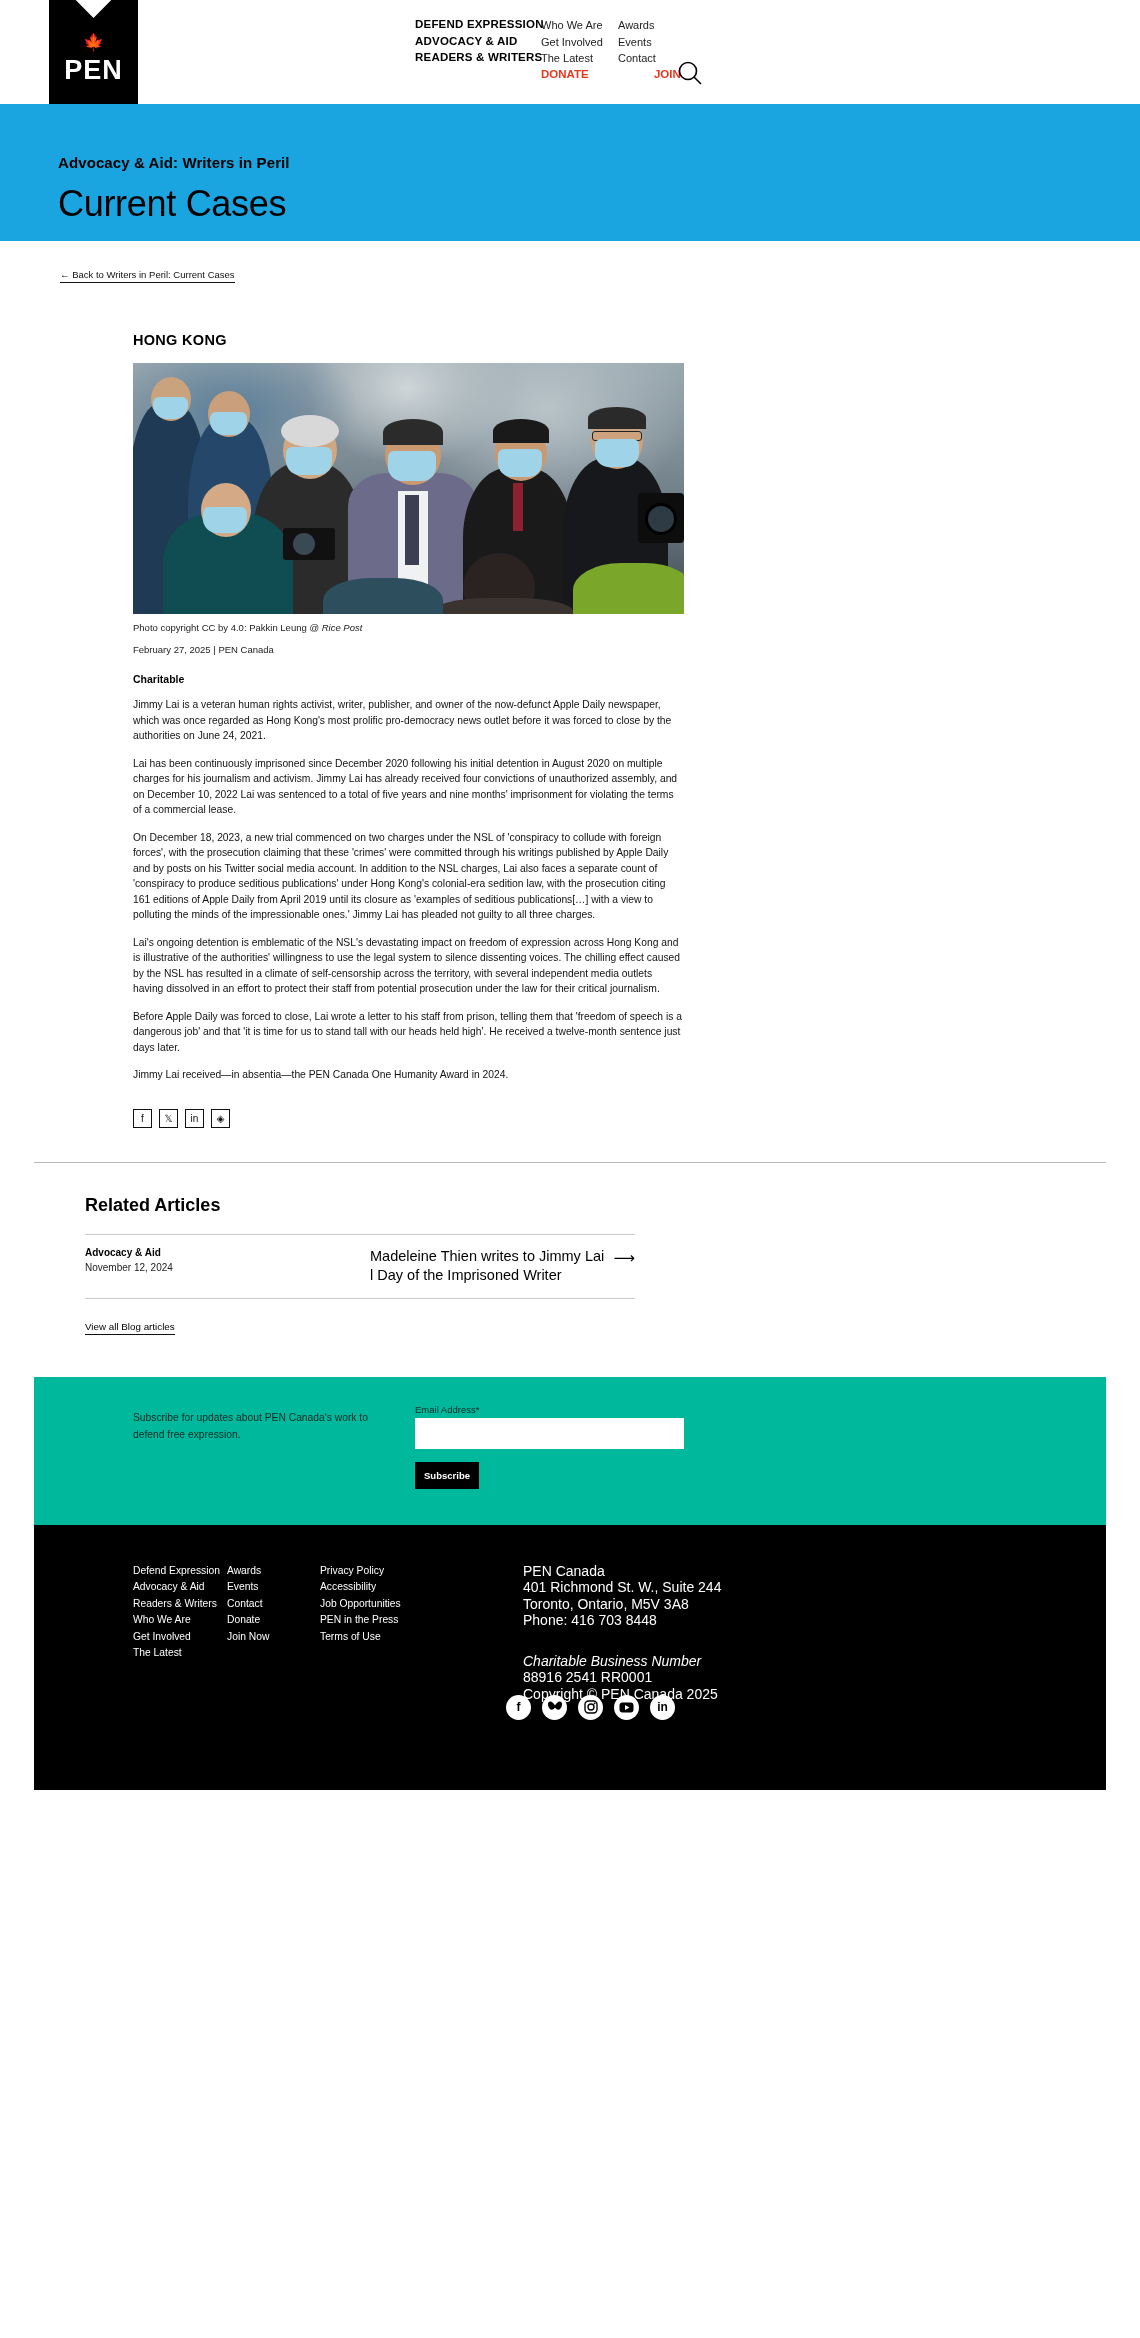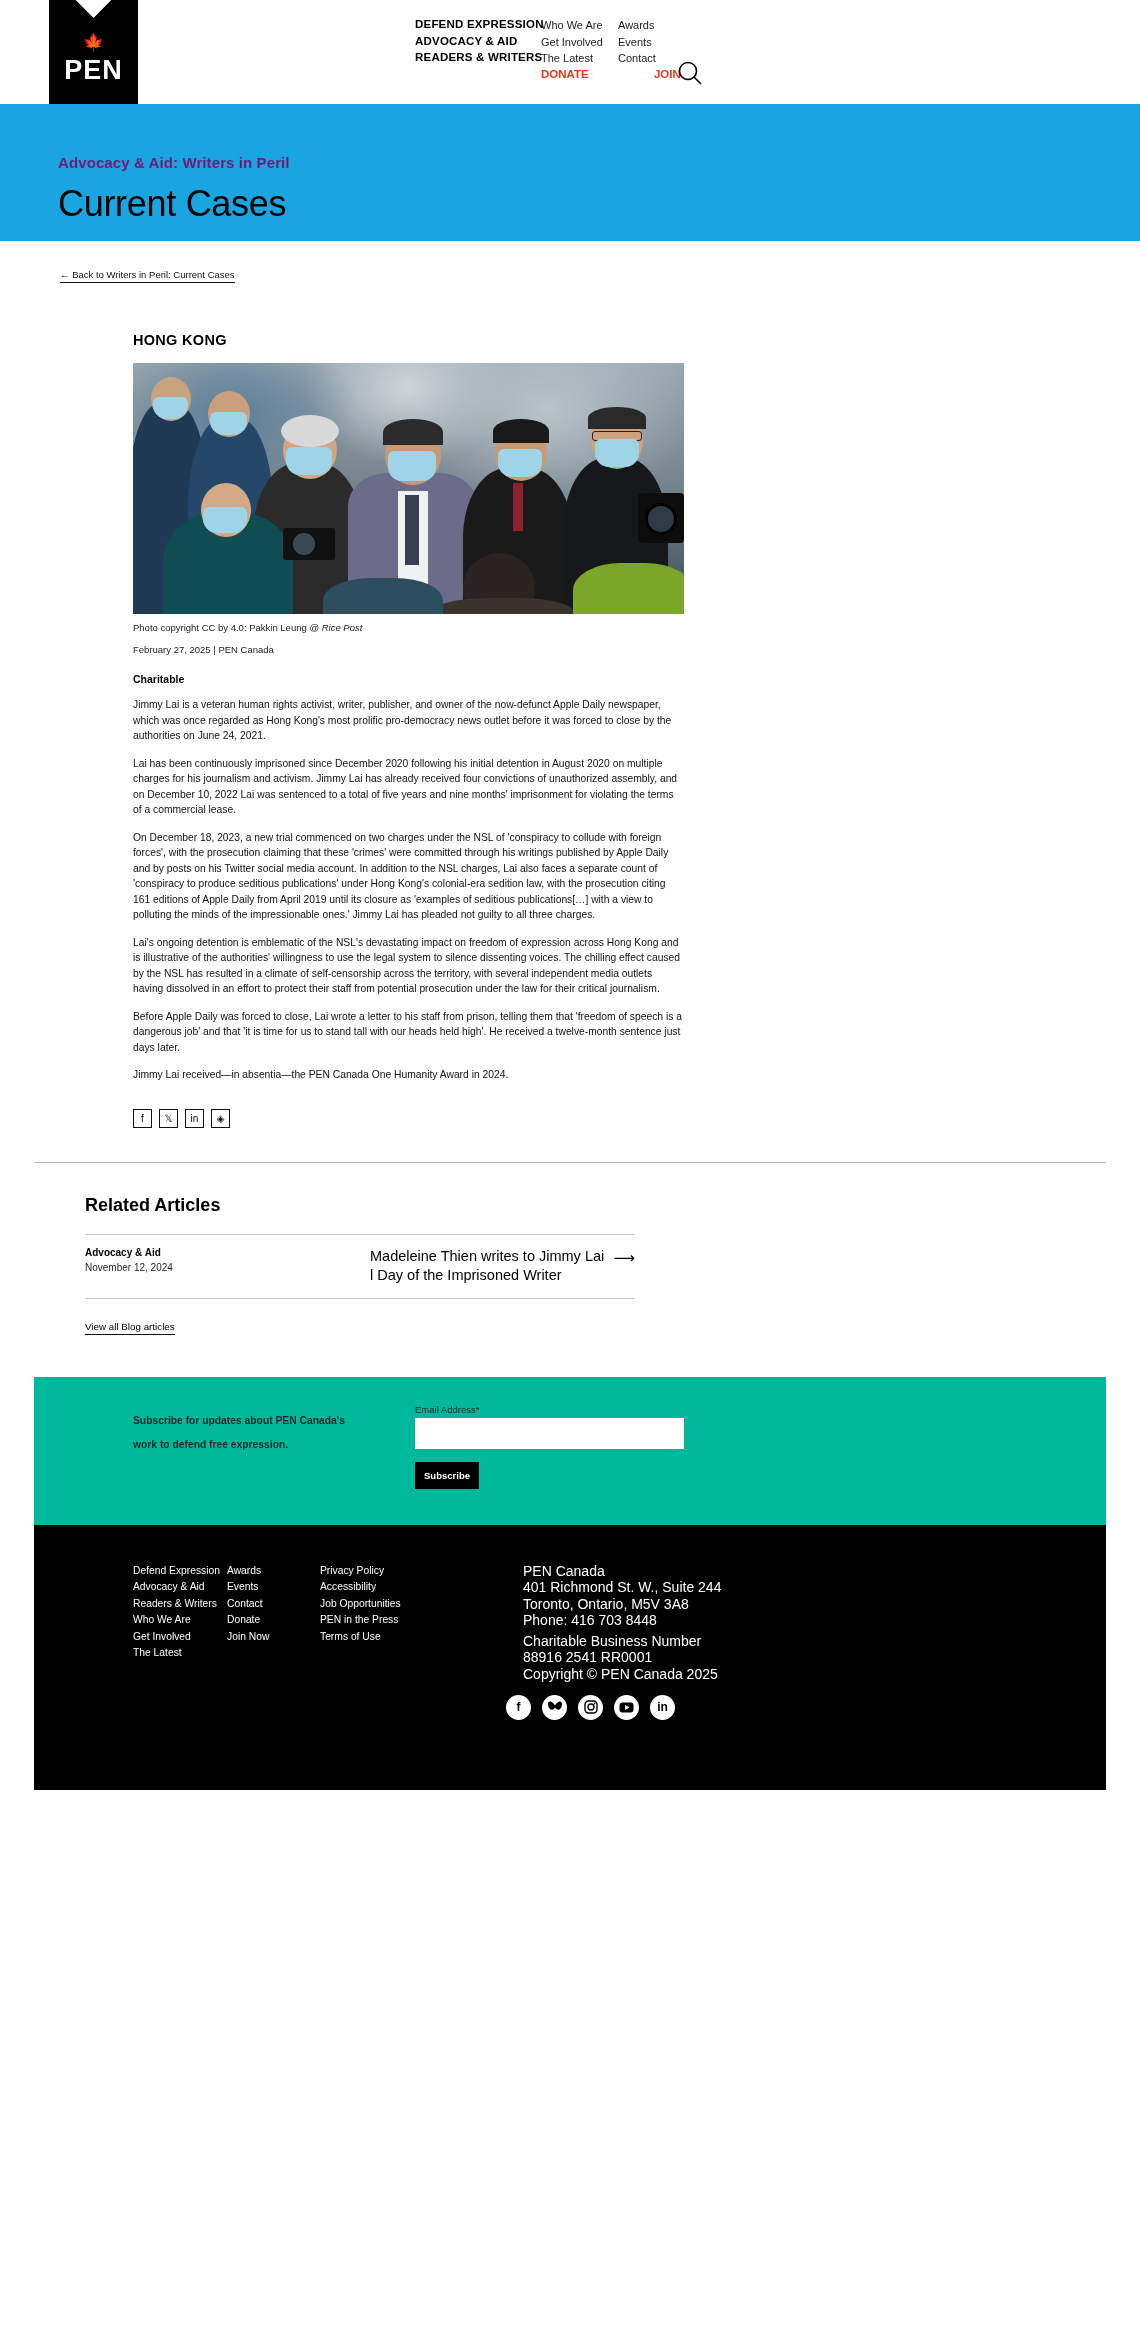--- a/index.html
+++ b/index.html
@@ -90,21 +90,21 @@
   
   .banner {
     background: #1ba5e0;
     height: 137px;
     padding-left: 58px;
     padding-top: 50px;
   }
   .banner-kicker {
     font-size: 15px;
     font-weight: bold;
-    color: #701a75;
+    color: #000000;
     letter-spacing: .1px;
   }
   .banner-title {
     margin-top: 12px;
     font-size: 36px;
     font-weight: normal;
     color: #000;
     letter-spacing: -.3px;
   }
 
@@ -267,23 +267,22 @@
     width: 1072px;
     height: 148px;
     background: #00b89c;
     position: relative;
   }
   .sub-text {
     position: absolute;
     left: 99px; top: 32px;
     width: 235px;
     font-size: 10.3px;
-    line-height: 24px;
+    line-height: 17px;
     color: #0b2b27;
-    font-weight: bold;
   }
   .sub-label {
     position: absolute;
     left: 381px; top: 27px;
     font-size: 9.5px;
     color: #0b2b27;
   }
   .sub-input {
     position: absolute;
     left: 381px; top: 41px;
@@ -326,21 +325,21 @@
   .foot-col div { cursor: pointer; }
   .fc1 { left: 99px; top: 38px; }
   .fc2 { left: 193px; top: 38px; }
   .fc3 { left: 286px; top: 38px; }
   .fc-addr {
     position: absolute;
     left: 489px; top: 38px;
     font-size: 14px;
     line-height: 16.5px;
   }
-  .fc-addr .blk2 { margin-top: 4px; }
+  .fc-addr .blk2 { margin-top: 24px; font-style: italic; }
   .social {
     position: absolute;
     left: 472px; top: 170px;
     display: flex;
     gap: 11px;
   }
   .soc {
     width: 25px; height: 25px;
     border-radius: 50%;
     background: #ffffff;

